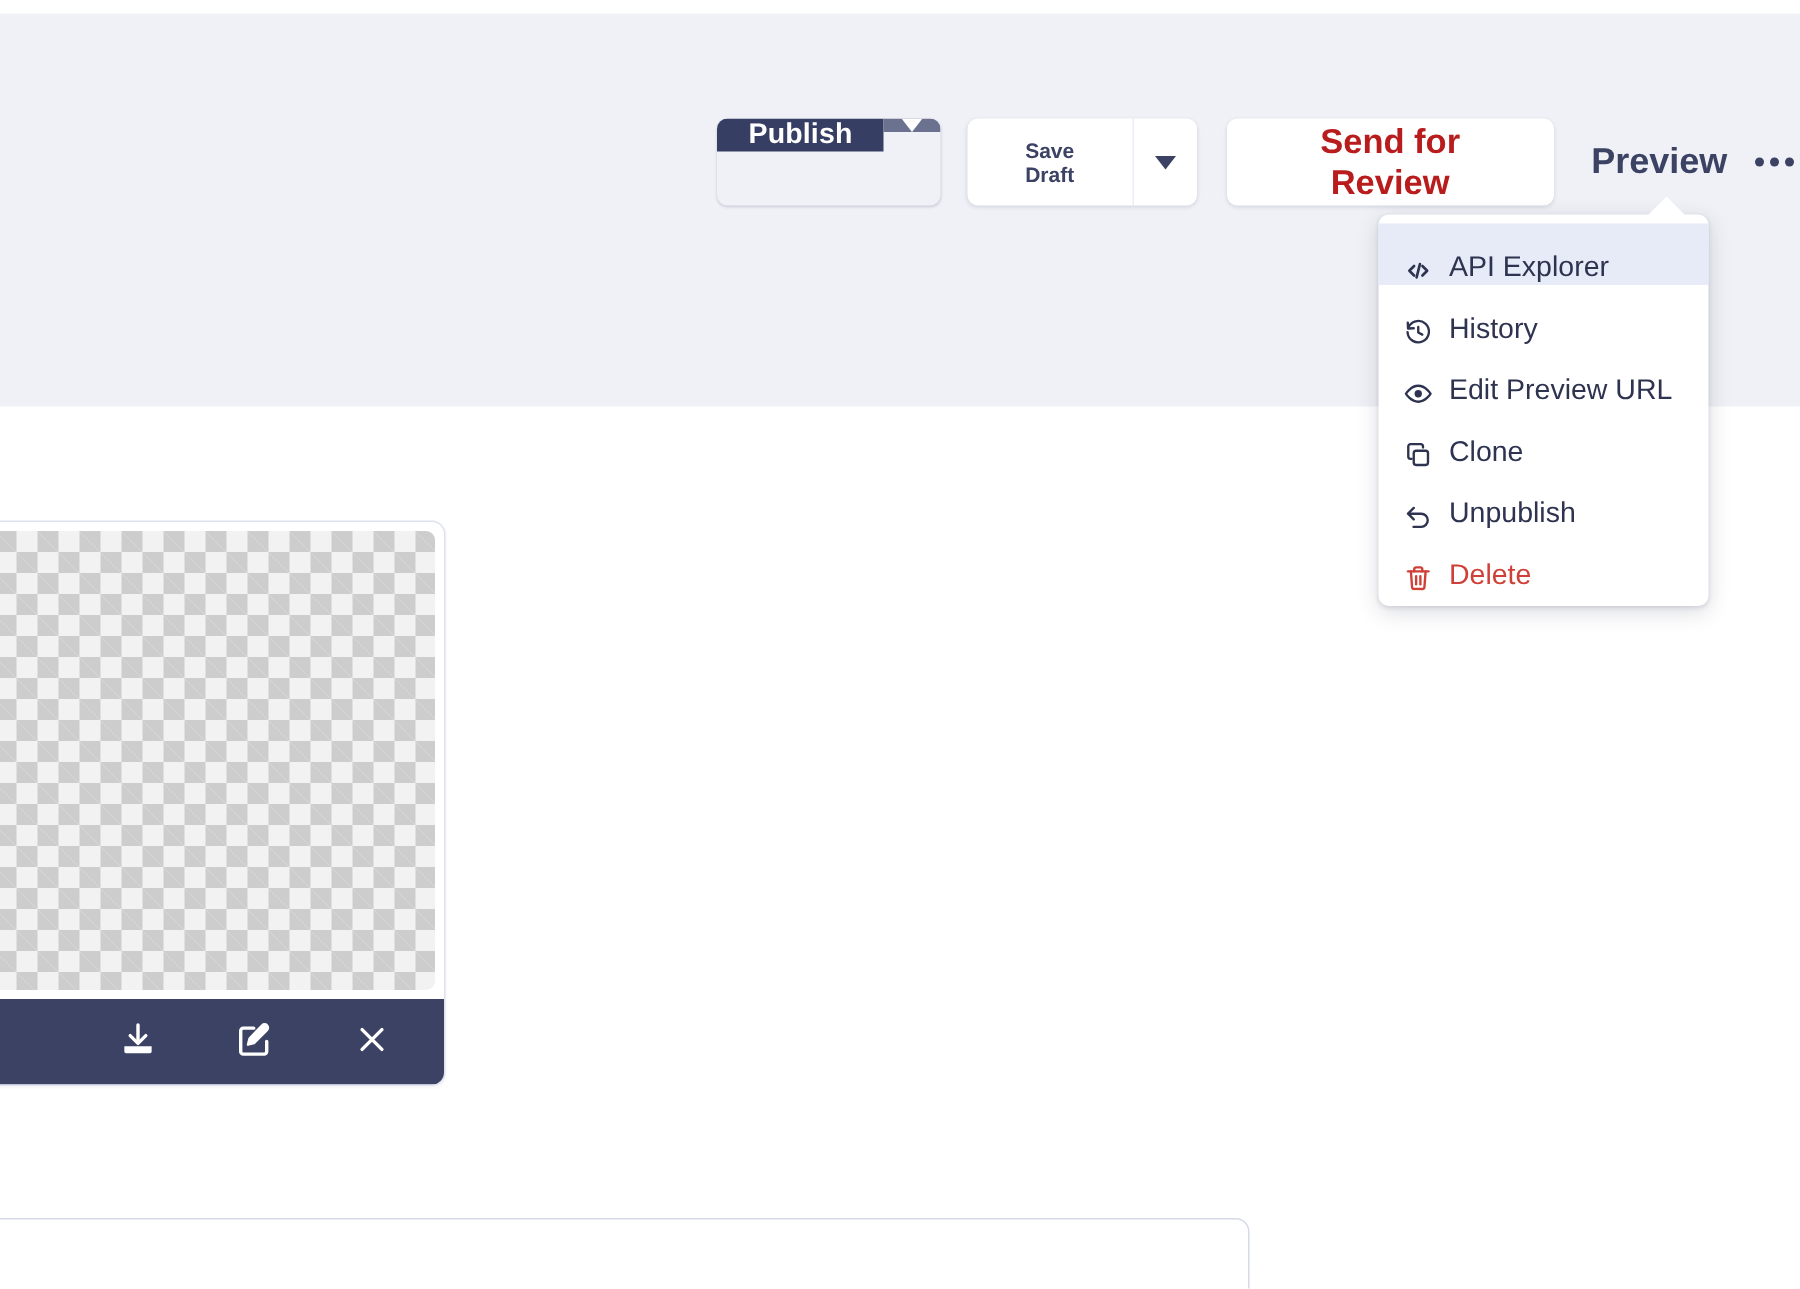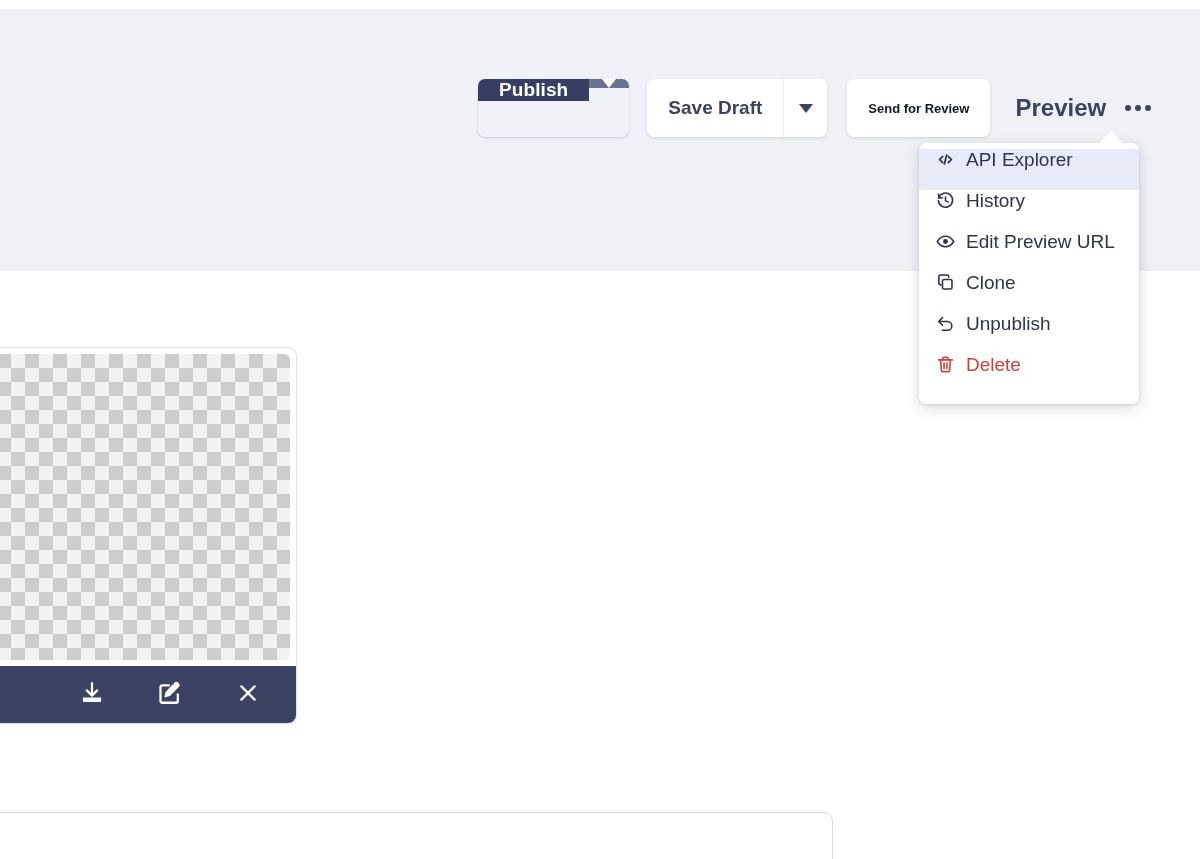--- a/index.html
+++ b/index.html
@@ -96,21 +96,21 @@
     align-items: stretch;
     height: 58px;
     border-radius: 7px;
     overflow: hidden;
     background: #ffffff;
     box-shadow: 0 1px 3px rgba(40,45,80,.15);
     margin-right: 20px;
   }
   .split-btn-white .main {
     color: #3b4263;
-    font-size: 19px;
+    font-size: 14px;
     font-weight: bold;
     padding: 0 21px;
     display: flex;
     align-items: center;
     background: transparent;
     border: none;
     font-family: "Liberation Sans", sans-serif;
     cursor: pointer;
   }
   .split-btn-white .caret-part {
@@ -119,22 +119,22 @@
     align-items: center;
     justify-content: center;
     border-left: 1px solid #eceef5;
     cursor: pointer;
   }
 
   
   .btn-white {
     height: 58px;
     background: #ffffff;
-    color: #0f172a;
-    font-size: 13px;
+    color: #b91c1c;
+    font-size: 23px;
     font-weight: bold;
     border: none;
     border-radius: 7px;
     padding: 0 21px;
     box-shadow: 0 1px 3px rgba(40,45,80,.15);
     margin-right: 12px;
     font-family: "Liberation Sans", sans-serif;
     cursor: pointer;
   }
 
@@ -186,21 +186,21 @@
     left: 919px;
     width: 220px;
     background: #ffffff;
     border-radius: 7px;
     box-shadow: 0 4px 14px rgba(40,45,80,.17), 0 1px 3px rgba(40,45,80,.12);
     padding: 6px 0 9px 0;
     z-index: 25;
   }
   .menu-item {
     display: flex;
-    align-items: flex-start;
+    align-items: flex-end;
     height: 41px;
     padding: 0 10px 0 16px;
     gap: 11px;
     color: #2e3350;
     font-size: 19px;
     cursor: pointer;
   }
   .menu-item.active {
     background: #e7eaf7;
   }

